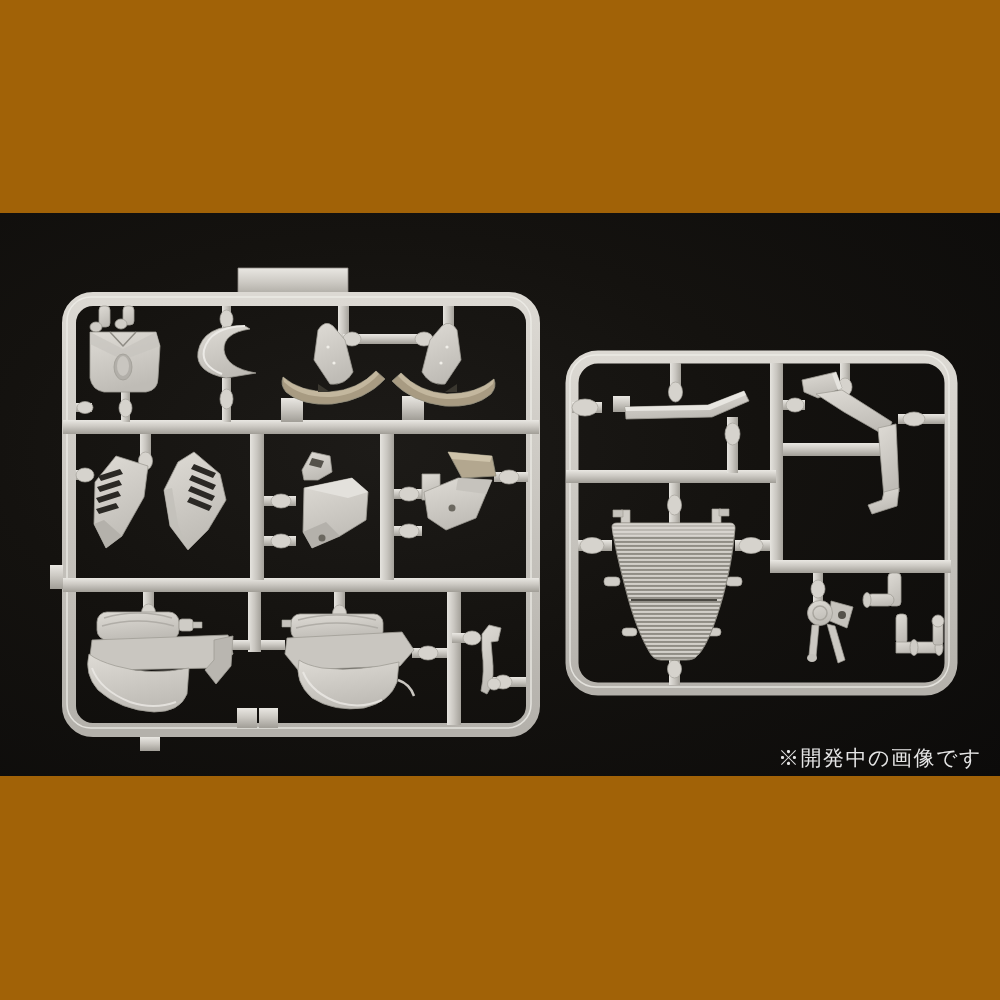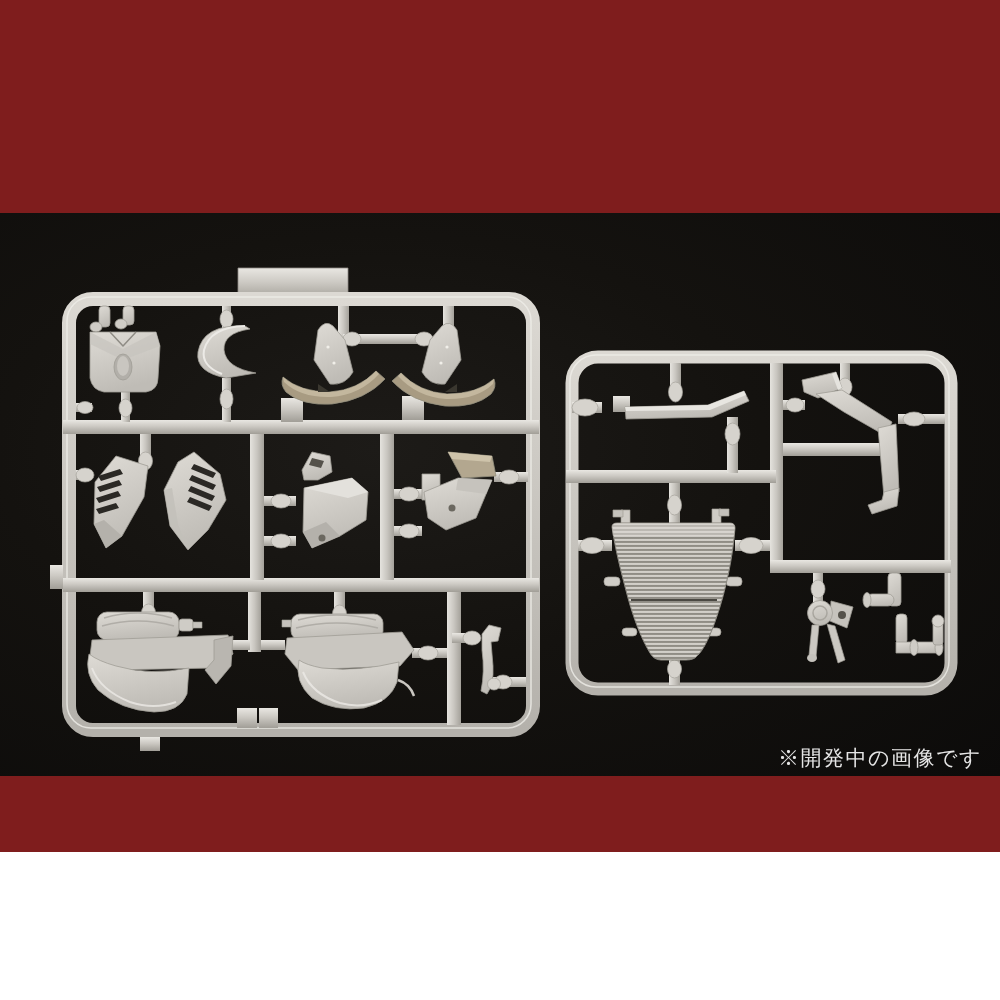--- a/index.html
+++ b/index.html
@@ -1,16 +1,16 @@
 <!DOCTYPE html>
 <html><head>
 <meta charset="utf-8">
 <style>
   html,body{margin:0;padding:0;background:#ffffff;}
-  .stage{position:relative;width:1000px;height:852px;background:#7f1d1d;overflow:hidden;
+  .stage{position:relative;width:1000px;height:1000px;background:#a16207;overflow:hidden;
          font-family:"Liberation Sans", sans-serif;}
   .photo-band{position:absolute;left:0;top:213px;width:1000px;height:563px;}
   .photo-band svg{display:block;width:100%;height:100%;}
   .caption{position:absolute;right:18px;top:745px;font-size:21px;line-height:1.2;
            color:#e6e6e6;letter-spacing:1.5px;font-weight:500;}
 </style>
 </head>
 <body>
 
 <div class="stage">

